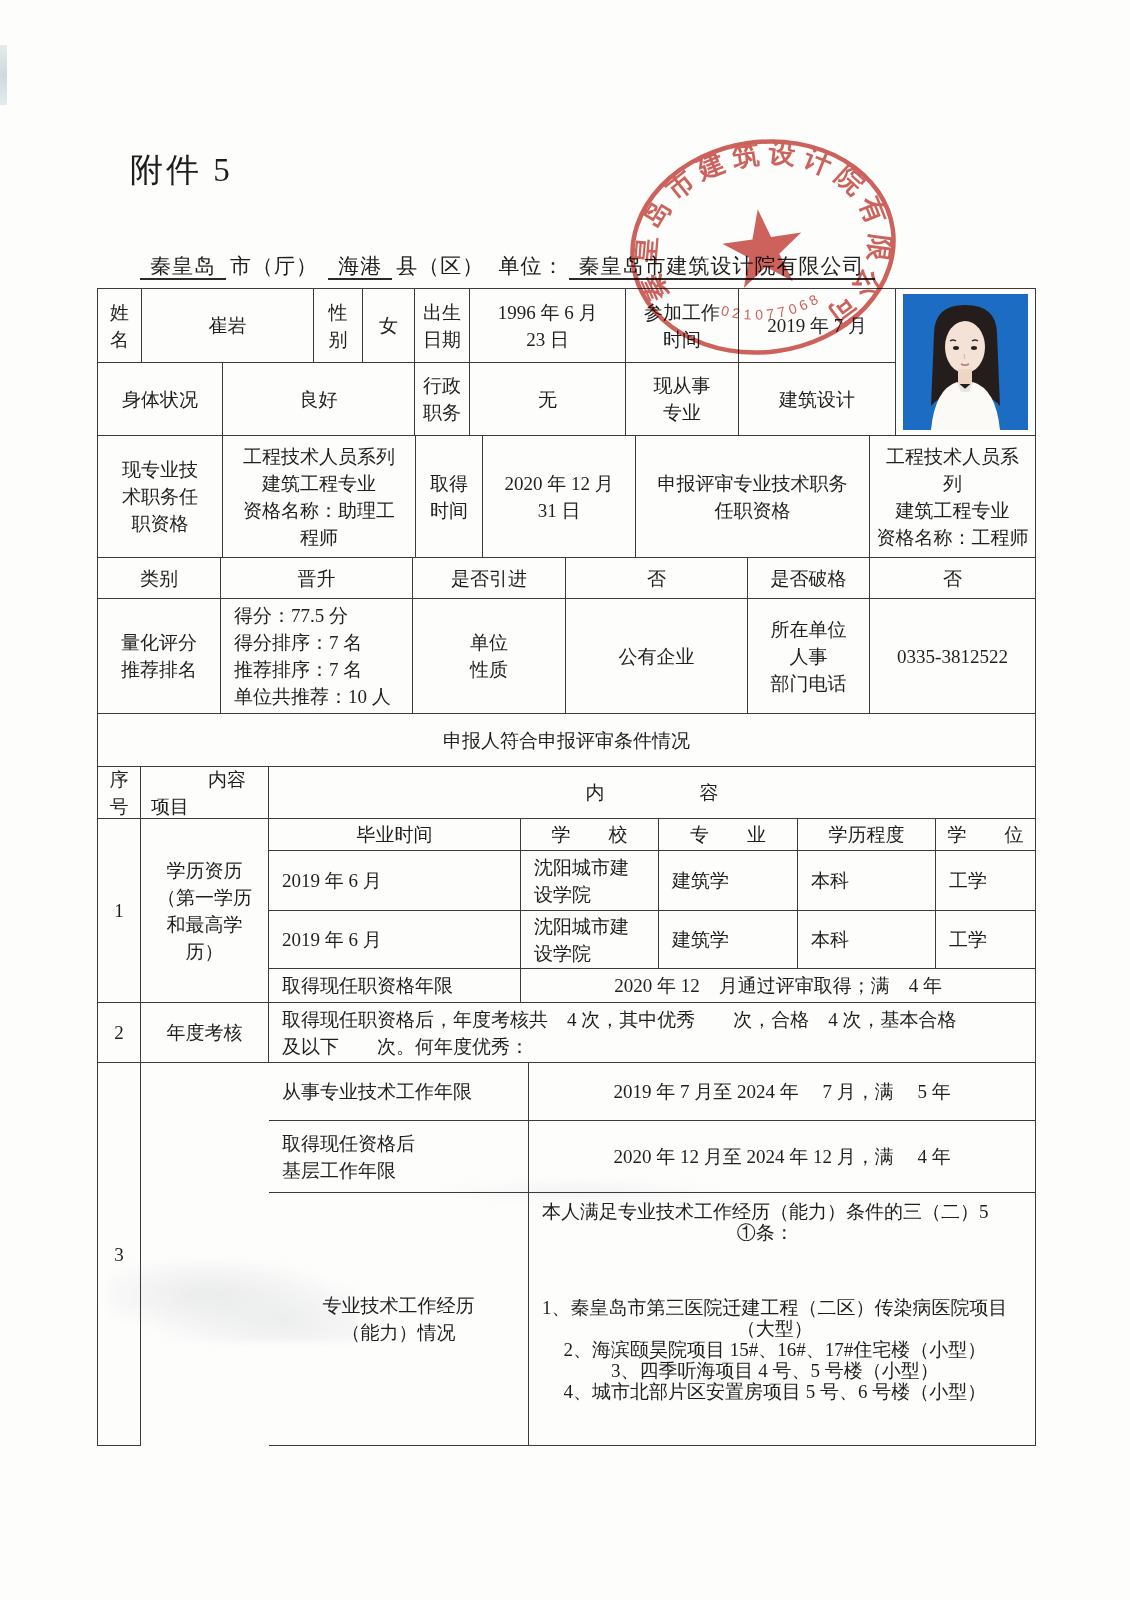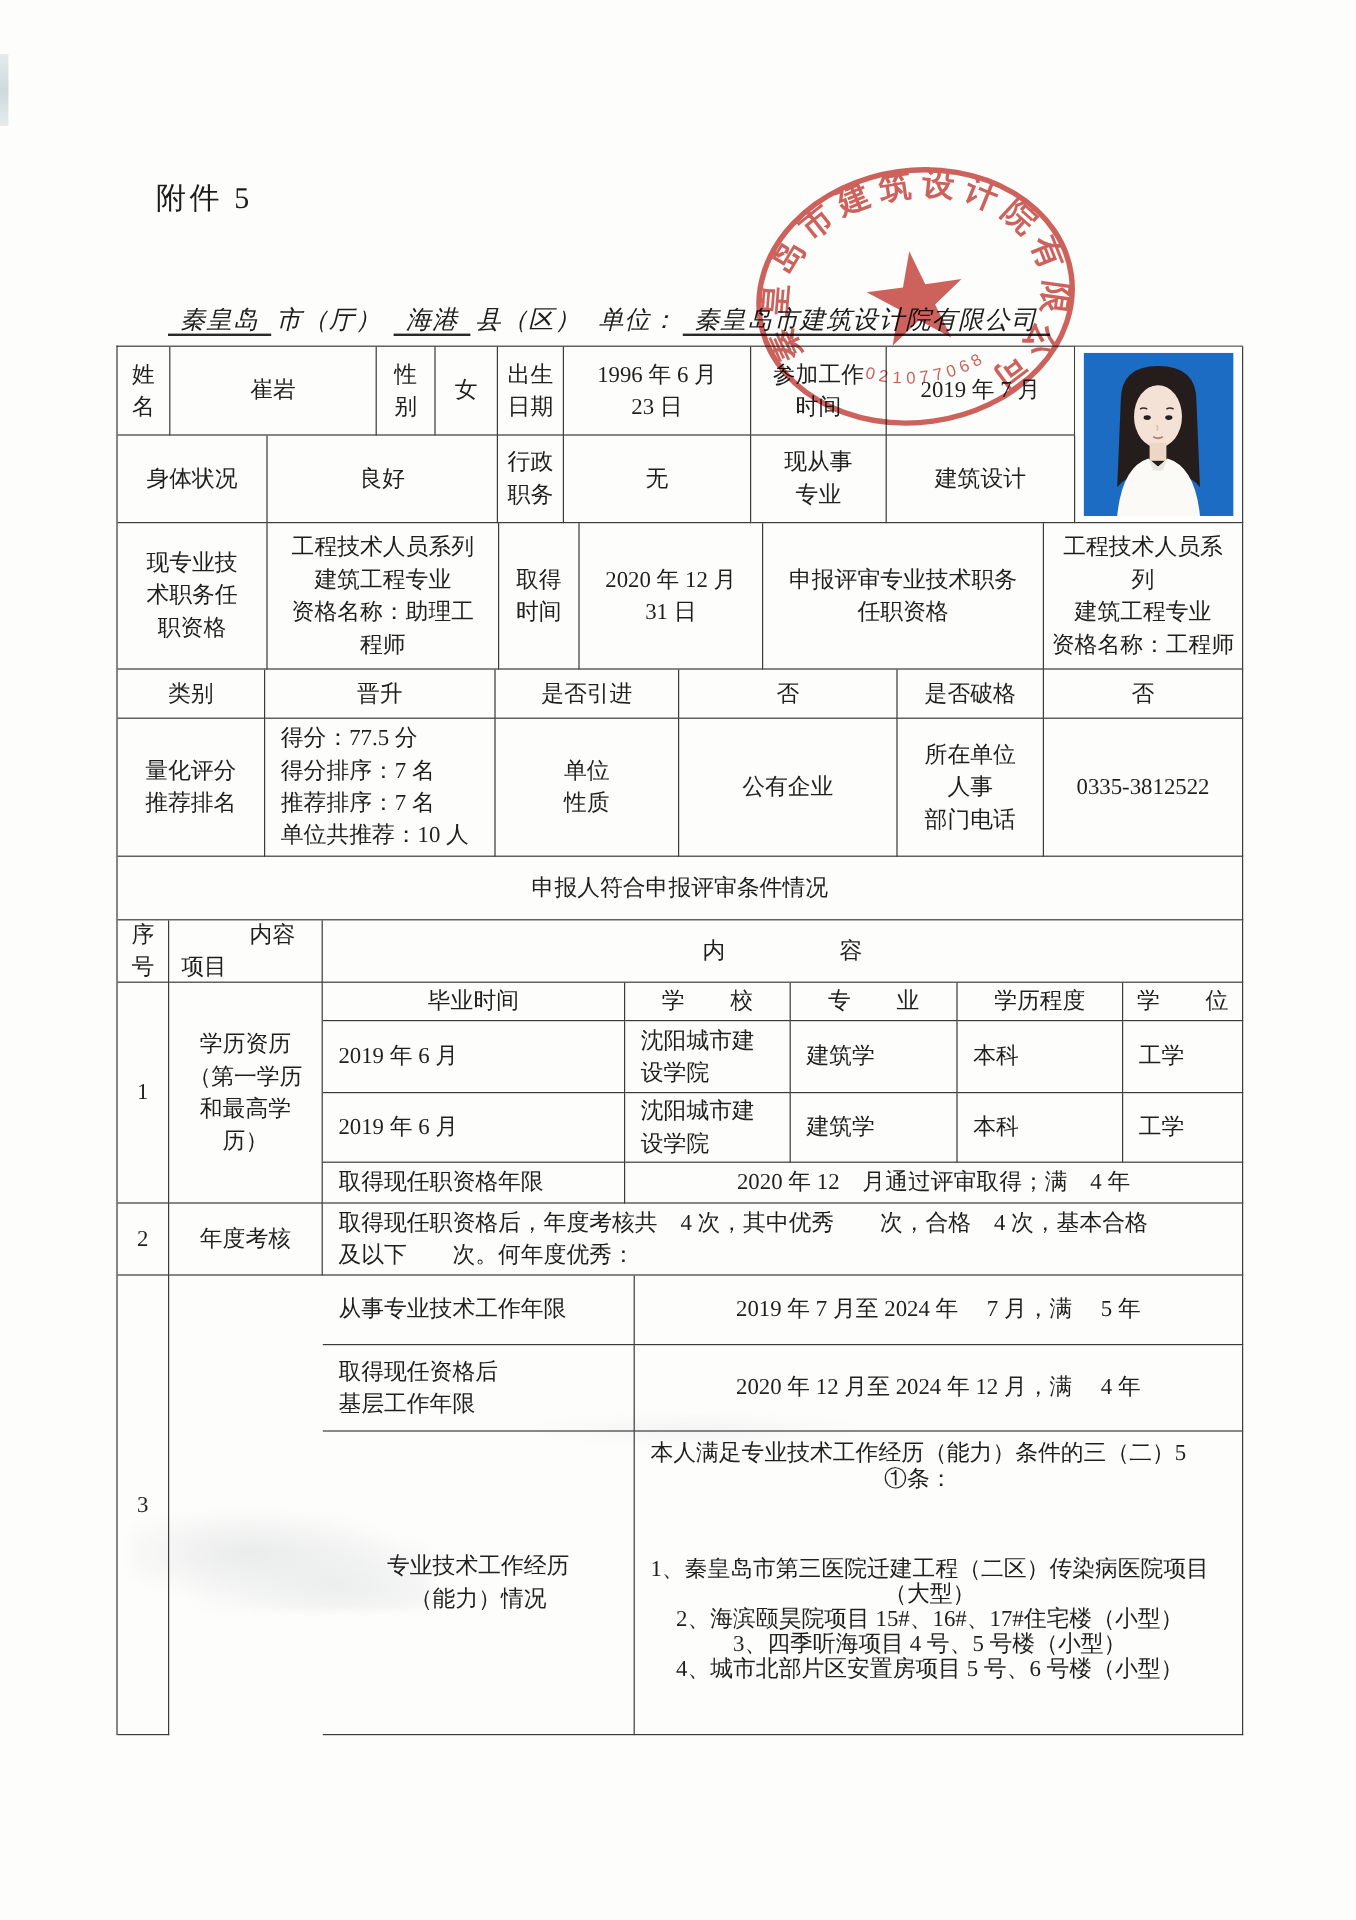--- a/index.html
+++ b/index.html
@@ -1,24 +1,24 @@
 <!DOCTYPE html>
 <html><head>
 <meta charset="utf-8">
 <style>
   html,body{margin:0;padding:0;background:#e8e8e8;}
   .page{position:relative;width:1130px;height:1600px;background:#fdfdfc;overflow:hidden;
         font-family:"Liberation Serif","DejaVu Serif",serif;color:#222;}
-  .attachment{position:absolute;left:130px;top:148px;font-size:25px;letter-spacing:3px;color:#1d1d1d;}
+  .attachment{position:absolute;left:130px;top:148px;font-size:33px;letter-spacing:3px;color:#1d1d1d;}
   .main-title{position:absolute;left:60px;top:203px;width:940px;text-align:center;
         font-family:"Liberation Sans","DejaVu Sans",sans-serif;font-weight:bold;
         font-size:27px;letter-spacing:1px;color:#161616;}
   .sub-line{position:absolute;left:140px;top:252px;font-size:21px;color:#1d1d1d;letter-spacing:1px;}
-  .sub-line .u{border-bottom:2px solid #2a2a2a;padding:0 10px;font-style:italic;}
-  .sub-line .p{padding:0 4px;font-style:italic;}
+  .sub-line .u{border-bottom:2px solid #2a2a2a;padding:0 10px;}
+  .sub-line .p{padding:0 4px;}
 
   .tbl{position:absolute;left:97px;top:288px;width:938px;height:1157px;
        border-top:1.7px solid #3b3b3b;border-left:1.7px solid #3b3b3b;}
   .c{position:absolute;box-sizing:border-box;
      border-right:1.7px solid #3b3b3b;border-bottom:1.7px solid #3b3b3b;
      display:flex;flex-direction:column;justify-content:center;align-items:center;
      text-align:center;white-space:pre-line;font-size:19px;line-height:27px;
      color:#1f1f1f;padding:2px 4px;overflow:hidden;}
   .c.left{align-items:flex-start;text-align:left;padding-left:13px;}
   .c.top{justify-content:flex-start;padding-top:5px;}

